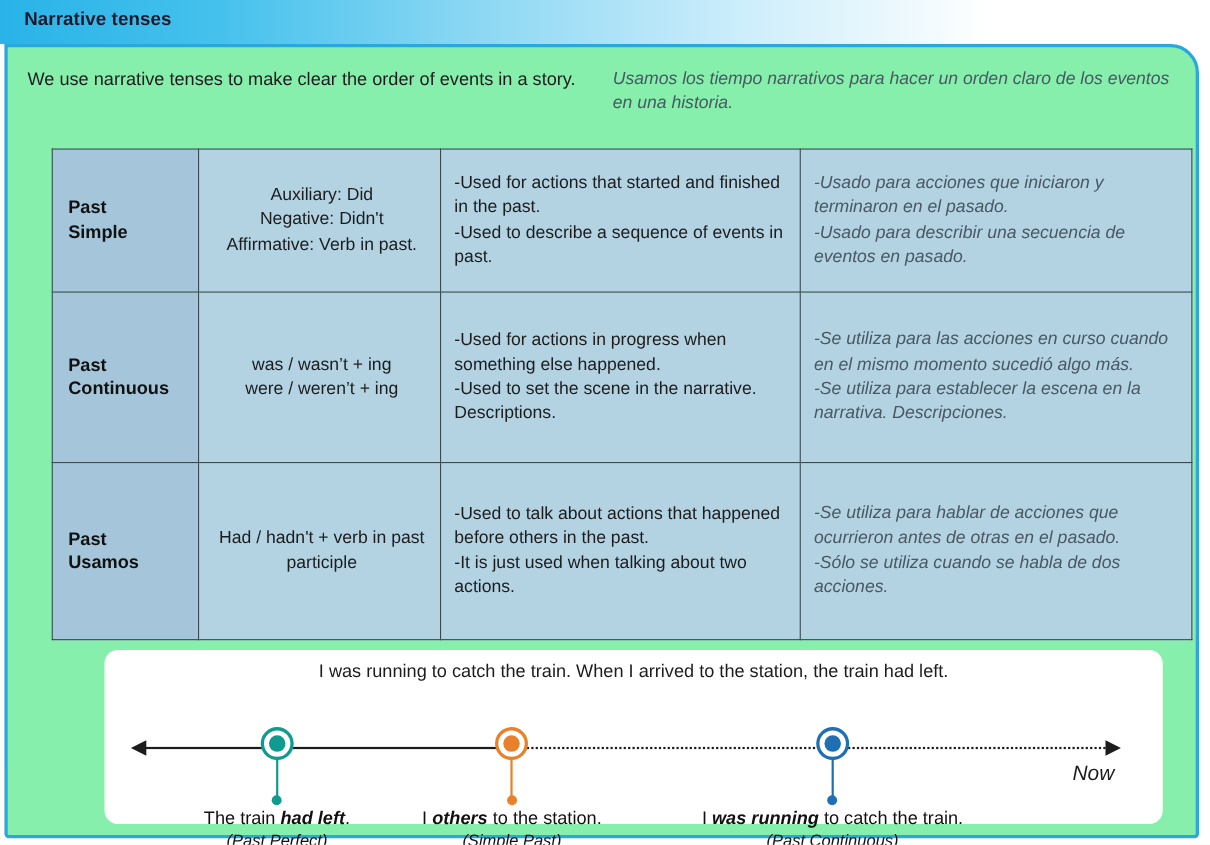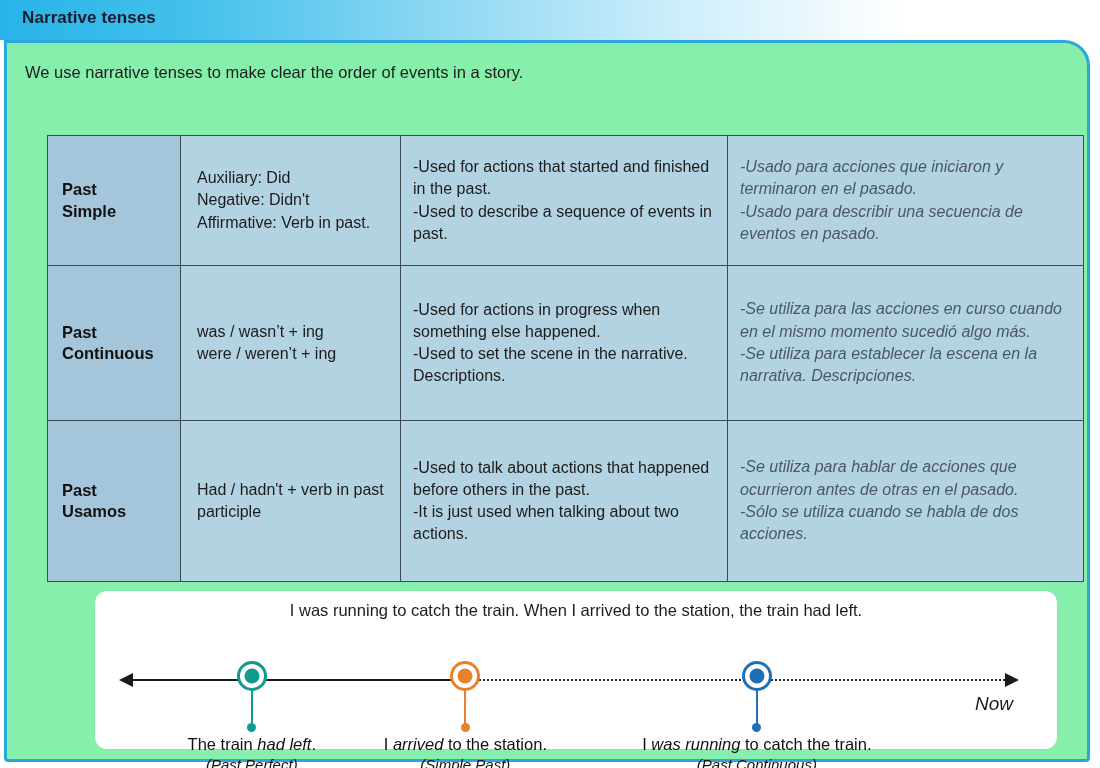--- a/index.html
+++ b/index.html
@@ -88,21 +88,21 @@
     border-collapse: collapse;
     table-layout: fixed;
   }
   .tense-table td {
     border: 1px solid #3c4a54;
     vertical-align: middle;
     padding: 10px 12px;
     box-sizing: border-box;
   }
   .col-name  { width: 133px; background: #a5c6da; }
-  .col-form  { width: 220px; background: #b3d3e3; }
+  .col-form  { width: 220px; background: #b3d3e3; text-align: center; }
   .col-use   { width: 327px; background: #b3d3e3; }
   .col-uso   { width: 356px; background: #b3d3e3; }
 
   .cell-name {
     font-size: 16.5px;
     font-weight: bold;
     color: #111111;
     line-height: 1.28;
     padding-left: 14px !important;
   }
@@ -249,21 +249,21 @@
   .label-block {
     position: absolute;
     text-align: center;
     width: 300px;
   }
   .label-main {
     font-size: 16.5px;
     color: #111111;
     white-space: nowrap;
   }
-  .label-main b { font-weight: normal; font-style: italic; }
+  .label-main b { font-weight: bold; font-style: italic; }
   .label-sub {
     font-size: 15px;
     font-style: italic;
     color: #111111;
     margin-top: 2px;
     white-space: nowrap;
   }
 </style>
 </head>
 <body>
@@ -271,20 +271,21 @@
 <div class="page">
 
   <div class="header-band">
     <div class="header-title">Narrative tenses</div>
   </div>
 
   <div class="card">
 
     <div class="intro">
       <div class="intro-en">We use narrative tenses to make clear the order of events in a story.</div>
+      <div class="intro-es">Usamos los tiempo narrativos para hacer un orden claro de los eventos en una historia.</div>
     </div>
 
     <table class="tense-table">
       <tbody>
           <tr class="row-1">
         <td class="col-name cell-name"><span>Past</span><br><span>Simple</span></td>
         <td class="col-form cell-form" style="white-space:pre-line">Auxiliary: Did
 Negative: Didn't
 Affirmative: Verb in past.</td>
         <td class="col-use cell-use" style="white-space:pre-line">-Used for actions that started and finished in the past.
@@ -342,21 +343,21 @@
             </div>
           </div>
       </div>
 
       <div class="labels" id="labels">
           <div class="label-block" style="left: 6.806px;">
             <div class="label-main">The train <b>had left</b>.</div>
             <div class="label-sub">(Past Perfect)</div>
           </div>
           <div class="label-block" style="left: 220.37px;">
-            <div class="label-main">I <b>arrived</b> to the station.</div>
+            <div class="label-main">I <b>others</b> to the station.</div>
             <div class="label-sub">(Simple Past)</div>
           </div>
           <div class="label-block" style="left: 511.856px;">
             <div class="label-main">I <b>was running</b> to catch the train.</div>
             <div class="label-sub">(Past Continuous)</div>
           </div>
         </div>
     </div>
 
   </div>

